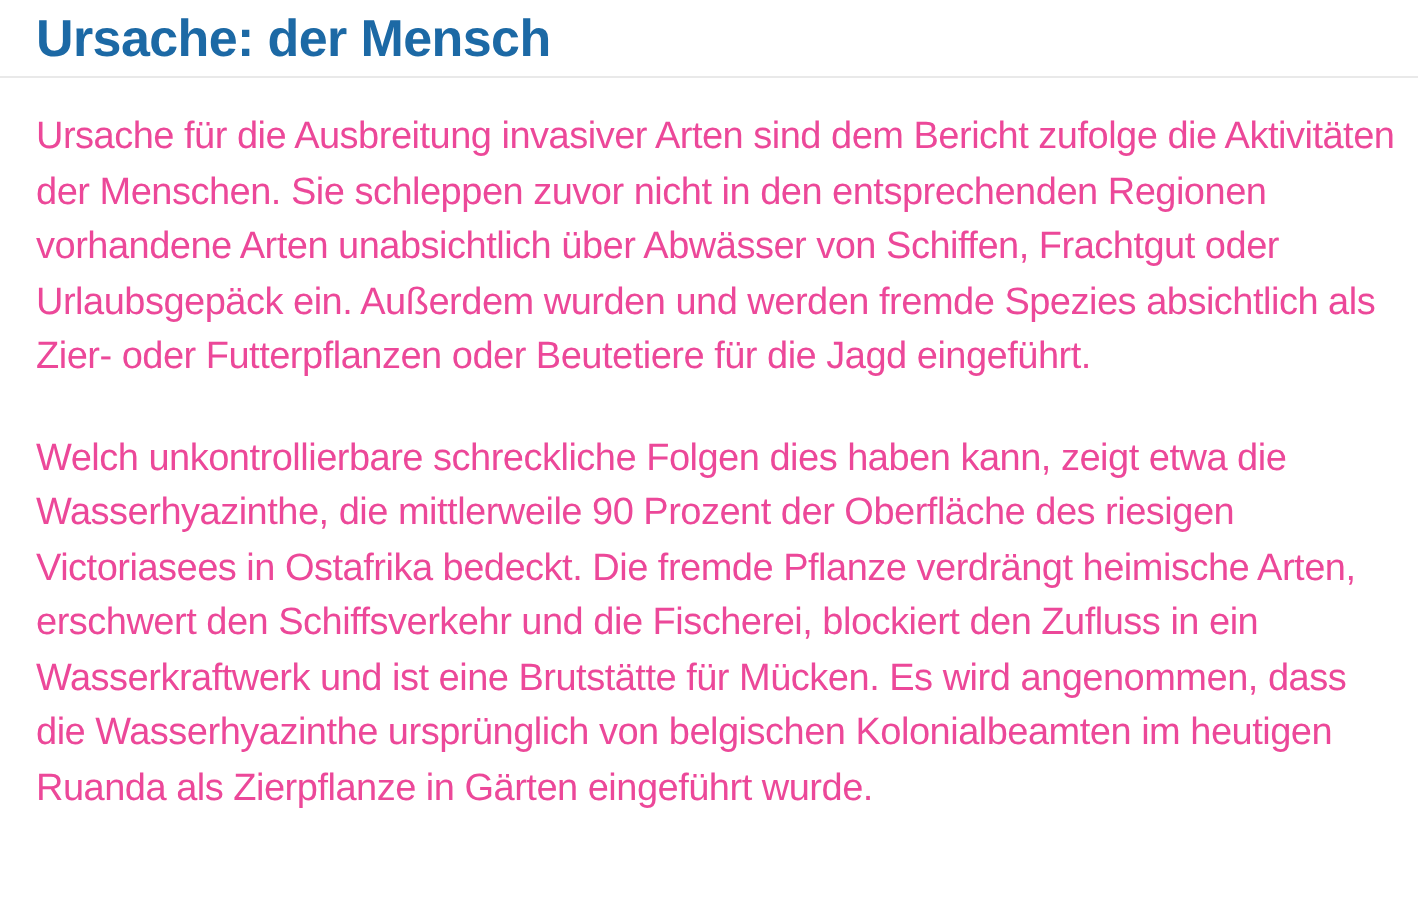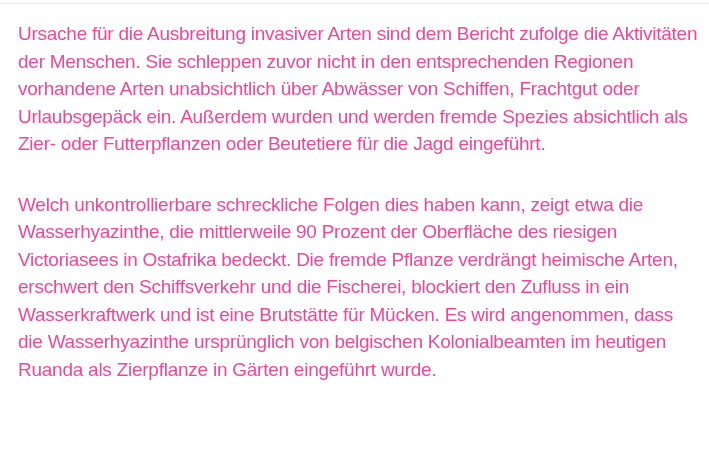--- a/index.html
+++ b/index.html
@@ -35,23 +35,24 @@
     width: 709px;
   }
   .article-paragraph {
     margin: 16px 0 0 0;
     font-size: 19px;
     line-height: 27.5px;
     letter-spacing: -0.25px;
     color: #ec4899;
   }
   .article-paragraph + .article-paragraph {
-    margin-top: 33px;
+    margin-top: 23px;
   }
 </style>
 </head>
 <body>
 
 <article class="article">
+  <h1 class="article-heading">Ursache: der Mensch</h1>
   <hr class="heading-divider">
   <p class="article-paragraph">Ursache für die Ausbreitung invasiver Arten sind dem Bericht zufolge die Aktivitäten der Menschen. Sie schleppen zuvor nicht in den entsprechenden Regionen vorhandene Arten unabsichtlich über Abwässer von Schiffen, Frachtgut oder Urlaubsgepäck ein. Außerdem wurden und werden fremde Spezies absichtlich als Zier- oder Futterpflanzen oder Beutetiere für die Jagd eingeführt.</p>
   <p class="article-paragraph">Welch unkontrollierbare schreckliche Folgen dies haben kann, zeigt etwa die Wasserhyazinthe, die mittlerweile 90 Prozent der Oberfläche des riesigen Victoriasees in Ostafrika bedeckt. Die fremde Pflanze verdrängt heimische Arten, erschwert den Schiffsverkehr und die Fischerei, blockiert den Zufluss in ein Wasserkraftwerk und ist eine Brutstätte für Mücken. Es wird angenommen, dass die Wasserhyazinthe ursprünglich von belgischen Kolonialbeamten im heutigen Ruanda als Zierpflanze in Gärten eingeführt wurde.</p>
 </article>
 
 </body></html>

